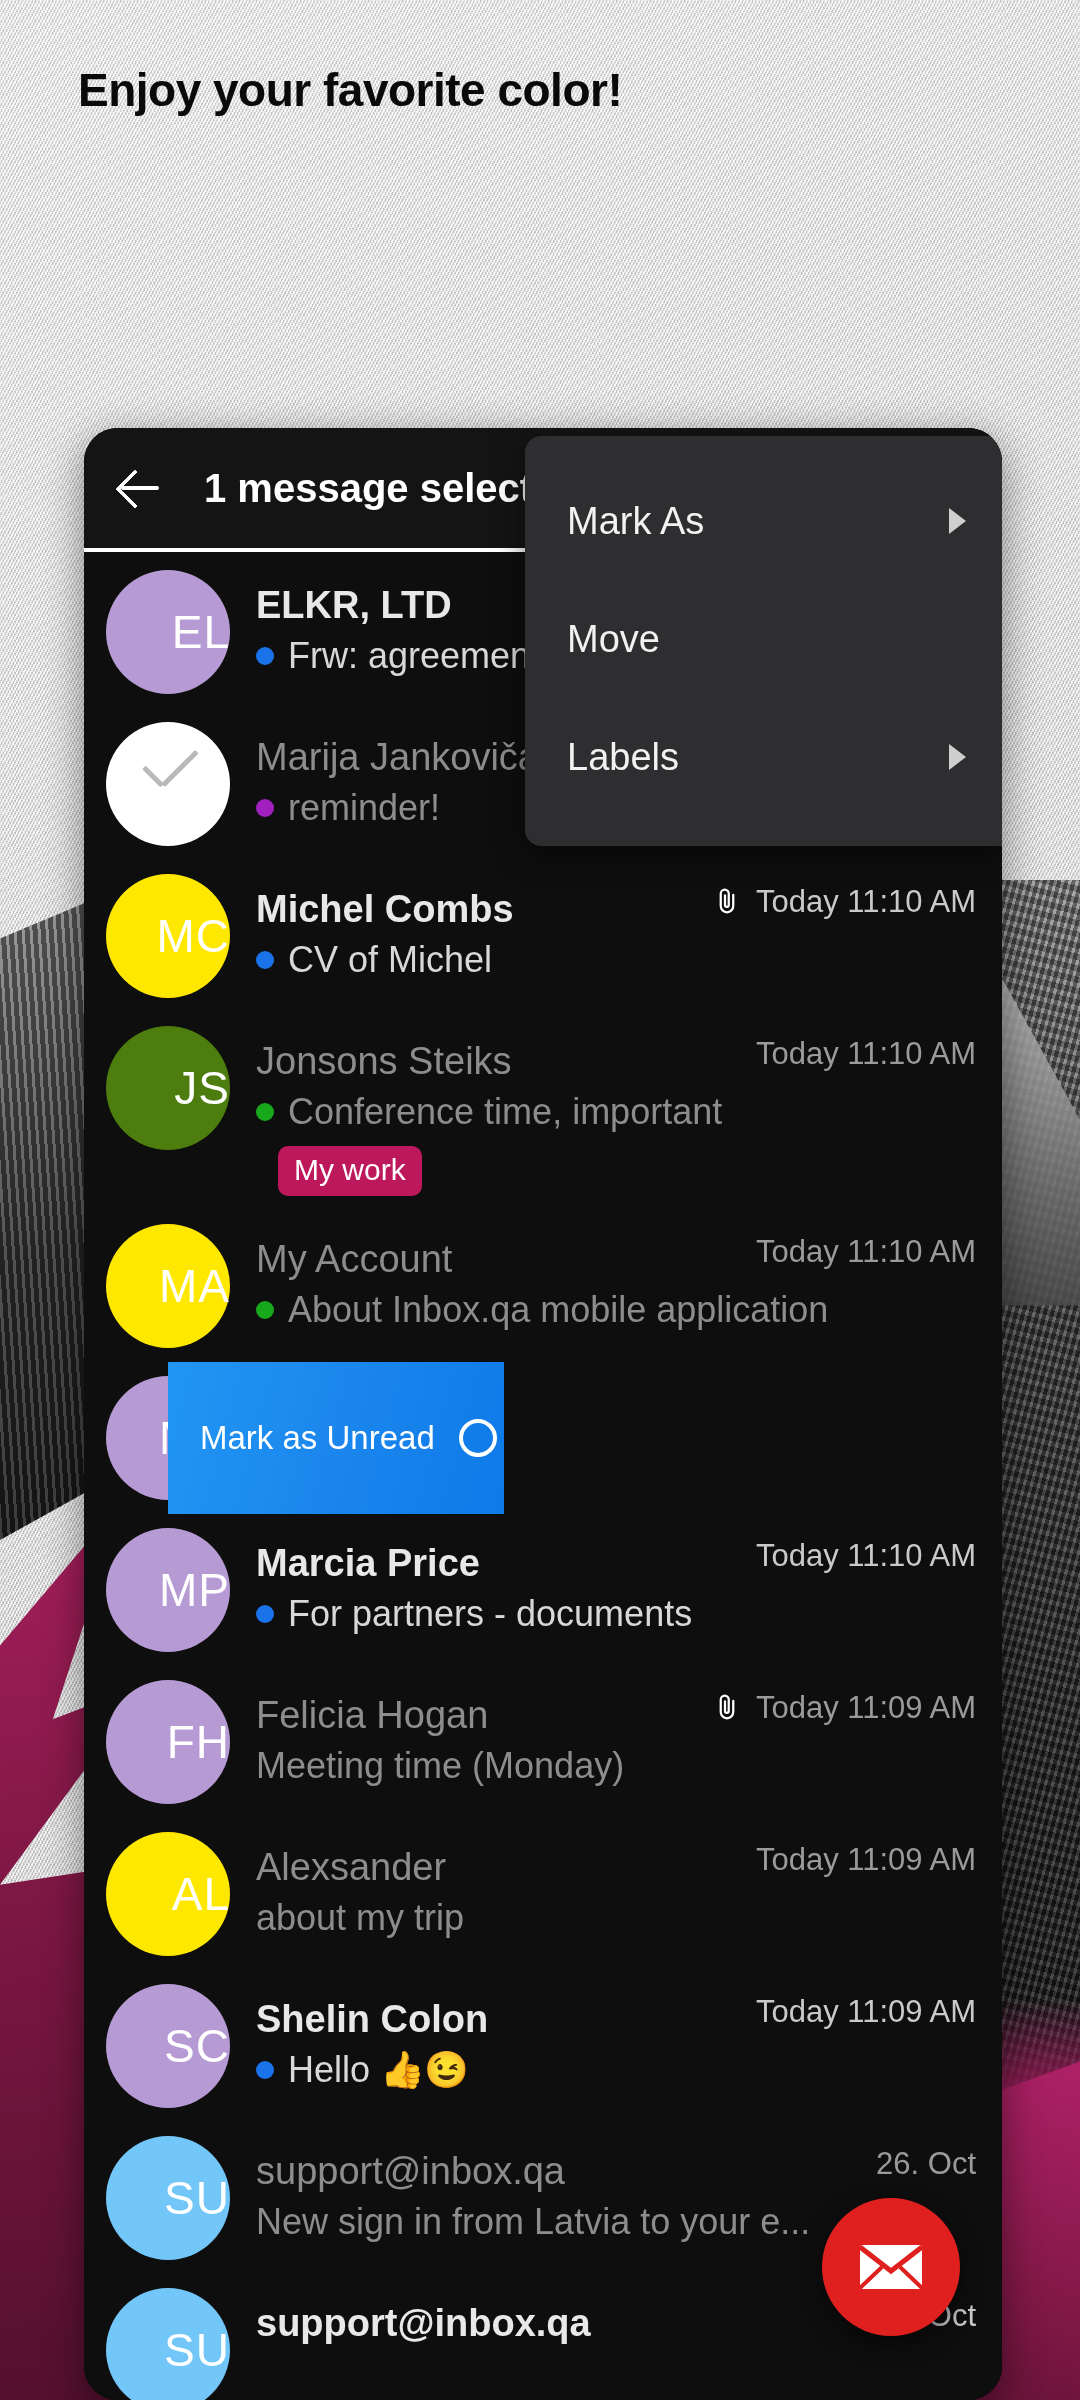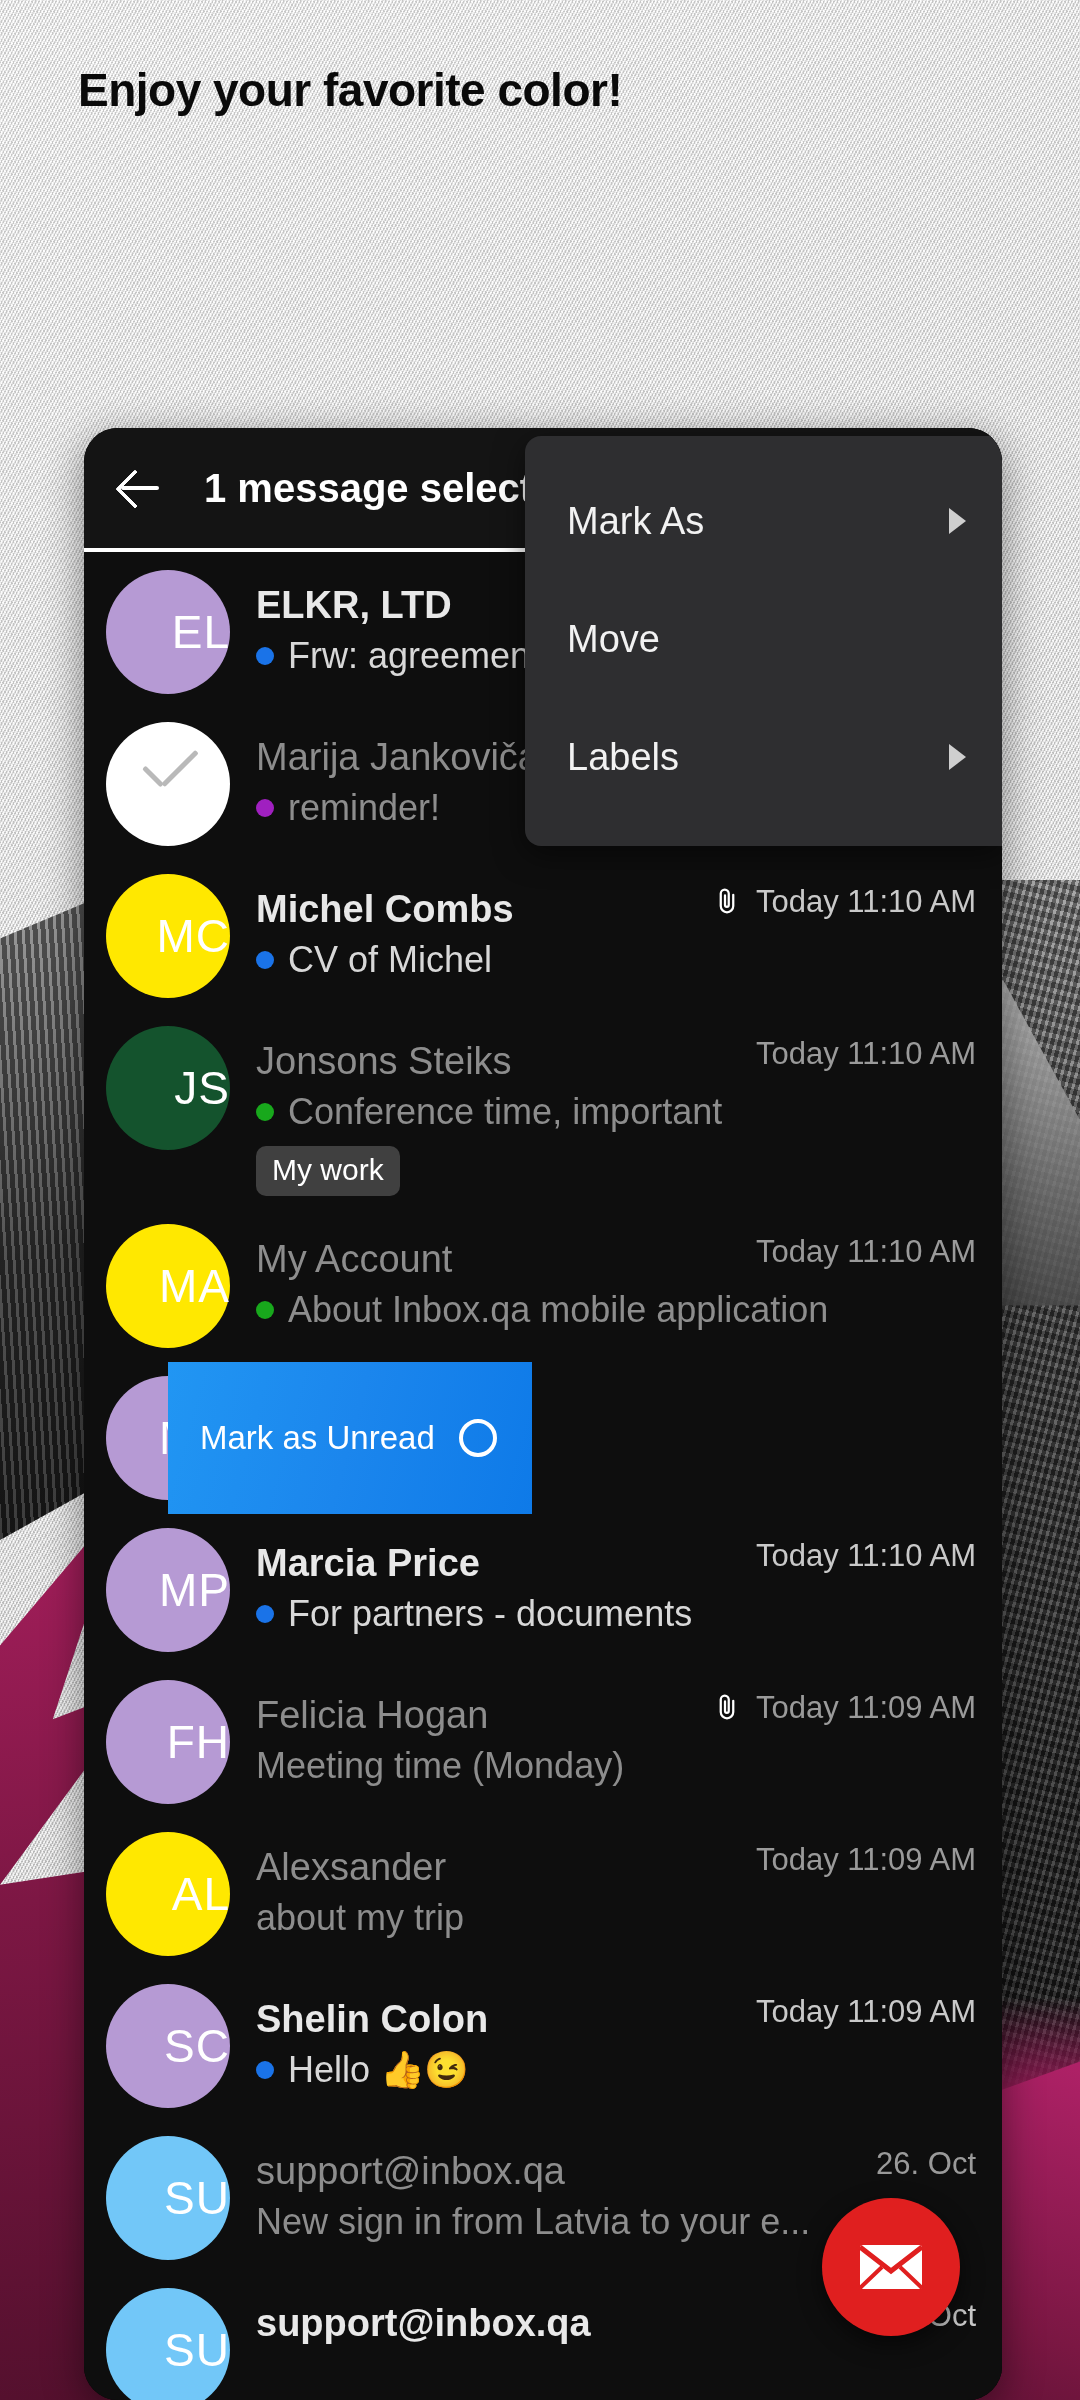--- a/index.html
+++ b/index.html
@@ -129,21 +129,21 @@
   .clip { width:30px; height:34px; position:relative; }
   .time { font-size:31px; color:#c9c9c9; white-space:nowrap; }
   .time.dim { color:#9a9a9a; }
   .tag {
     display:inline-block; margin-top:12px; padding:7px 16px 9px;
     border-radius:10px; font-size:30px; color:#fff;
   }
 
   
   .swipe {
-    position:absolute; left:84px; top:0; width:364px; height:100%;
+    position:absolute; left:84px; top:0; width:336px; height:100%;
     background: linear-gradient(105deg,#2196f3 0%, #1b86ed 50%, #0e7ae8 100%);
     display:flex; align-items:center; padding-left:32px; gap:24px;
   }
   .swipe-label { color:#fff; font-size:33px; white-space:nowrap; }
   .swipe-circle { width:38px; height:38px; border:4px solid #fff; border-radius:50%; }
 
   
   .menu {
     position:absolute; left:441px; top:8px; width:477px;
     background:#2e2e30; border-radius:16px 0 0 16px;
@@ -227,27 +227,27 @@
             </div>
           </div>
           <div class="meta">
             <svg class="clip" viewBox="0 0 24 24">
               <path d="M17 7v9a5 5 0 0 1-10 0V6a3.2 3.2 0 0 1 6.4 0v9.2a1.5 1.5 0 0 1-3 0V7.5" fill="none" stroke="#ffffff" stroke-width="1.8" stroke-linecap="round"></path>
             </svg>
             <span class="time">Today 11:10 AM</span>
           </div>
         </div>
         <div class="row">
-          <div class="avatar" style="background: #14532d;">
+          <div class="avatar" style="background: #4d7c0f;">
             <span>JS</span>
           </div>
           <div class="rowbody"><div class="sender read">Jonsons Steiks</div><div class="subjline">
               <span class="dot" style="background: rgb(24, 168, 28);"></span>
               <span class="subject read">Conference time, important</span>
-            </div><div class="tag" style="background: #404040;">My work</div></div>
+            </div><div class="tag" style="background: #be185d; margin-left: 22px;">My work</div></div>
           <div class="meta">
             <span class="time dim">Today 11:10 AM</span>
           </div>
         </div>
         <div class="row">
           <div class="avatar" style="background: rgb(255, 232, 0);">
             <span>MA</span>
           </div>
           <div class="rowbody">
             <div class="sender read">My Account</div>

